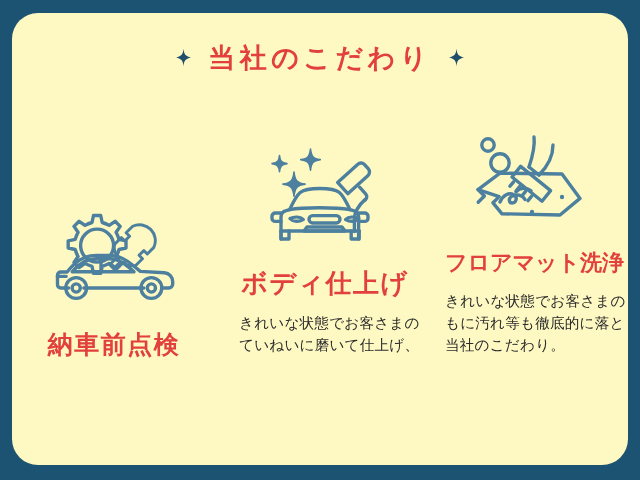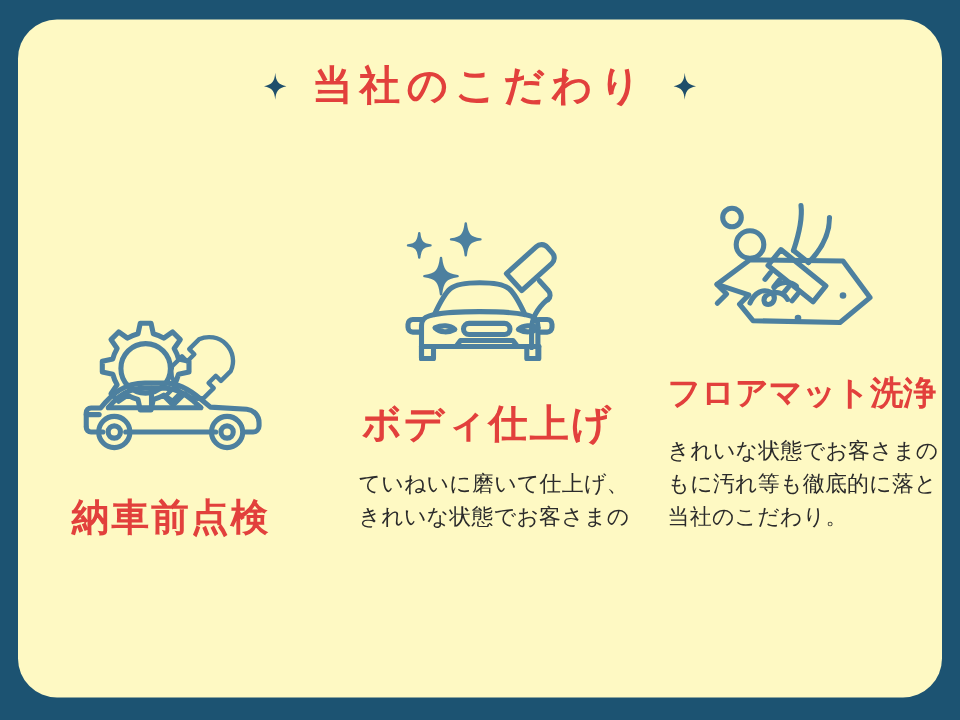--- a/index.html
+++ b/index.html
@@ -202,22 +202,22 @@
 
             <path d="M22.0 66.0 l-5.8 0 a3.2 3.2 0 0 0 -3.2 3.2 l0 2.0 a3.2 3.2 0 0 0 3.2 3.2 l5.8 0"></path>
             <path d="M100.2 66.0 l5.6 0 a3.2 3.2 0 0 1 3.2 3.2 l0 2.0 a3.2 3.2 0 0 1 -3.2 3.2 l-5.6 0"></path>
 
             <path d="M22.0 84.0 l0 8.0 8.0 0 0 -8.0"></path>
             <path d="M100.2 84.0 l0 8.0 -8.0 0 0 -8.0"></path>
           </svg>
         </div>
         <div class="col-head">ボディ仕上げ</div>
         <div class="col-body">
+          <span class="ln">きれいな状態でお客さまの</span>
           <span class="ln">ていねいに磨いて仕上げ、</span>
-          <span class="ln">きれいな状態でお客さまの</span>
         </div>
       </div>
 
       <div class="col col-3">
         <div class="icon-wrap">
           <svg class="icon-svg" width="128" height="104" viewBox="0 0 128 104" fill="none" stroke="#4d809f" stroke-width="3.4" stroke-linecap="round" stroke-linejoin="round">
 
             <circle cx="22.0" cy="16.0" r="6.2"></circle>
             <circle cx="34.0" cy="34.0" r="9.2"></circle>
 

